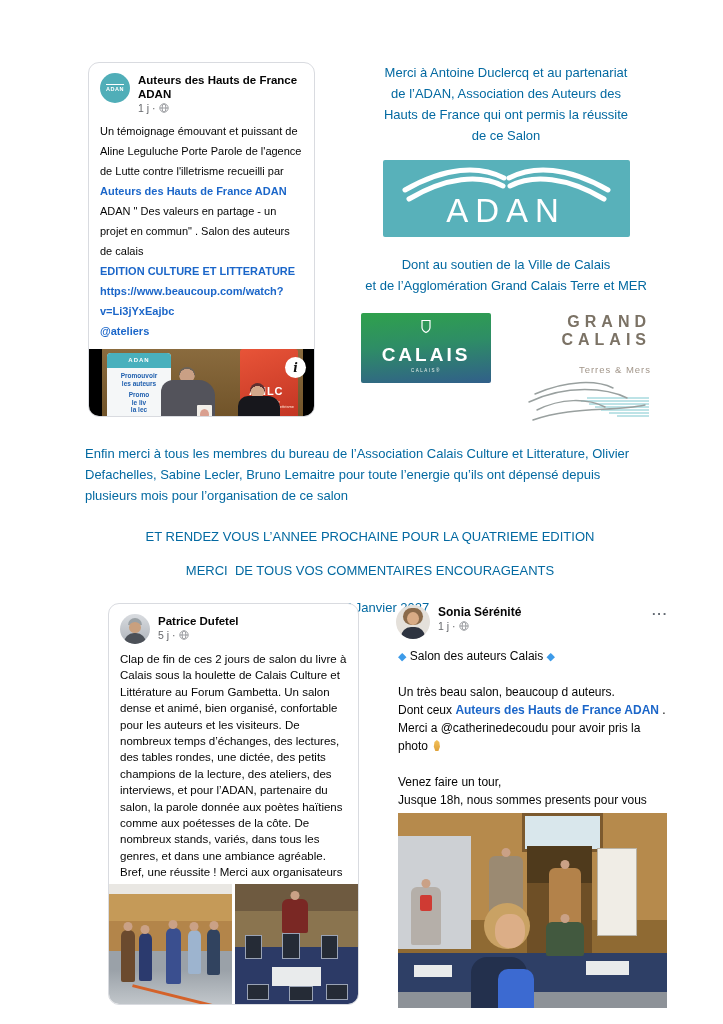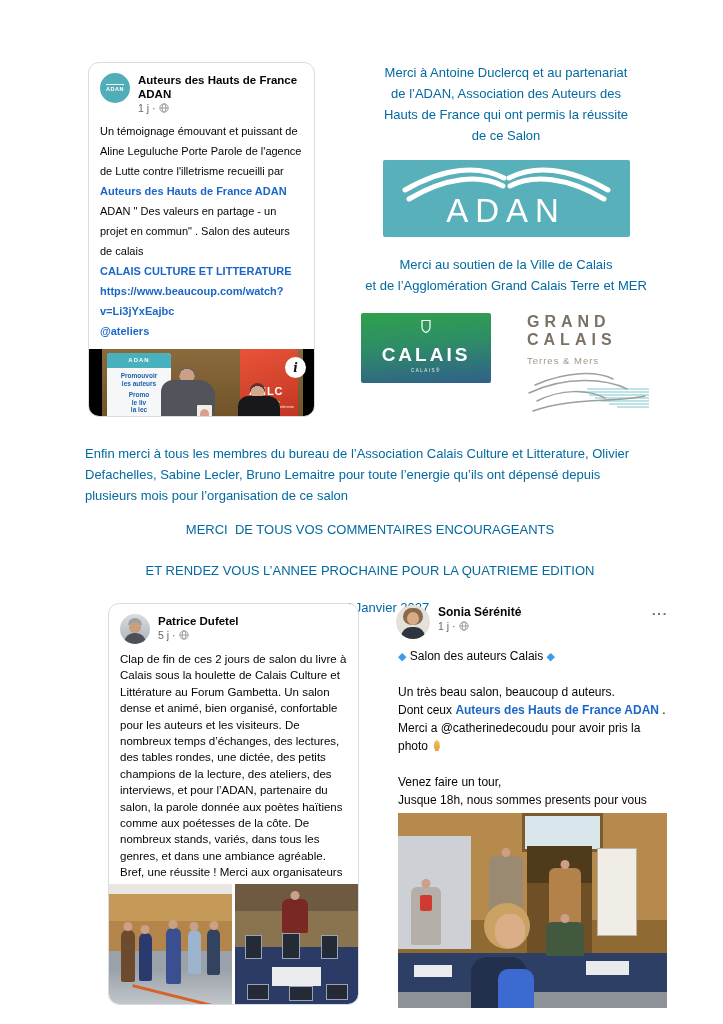--- a/index.html
+++ b/index.html
@@ -69,23 +69,23 @@
   .doc{color:#0369a1;font-size:13px;line-height:21px;white-space:pre-wrap;}
   .center{text-align:center;}
 
   
   .adan-rect{width:247px;height:77px;background:#58b1ba;margin:0 auto;border-radius:2px;position:relative;}
   .adan-caption{font-size:11.5px;color:#5b5e63;margin-top:7px;}
   .calais{width:130px;height:70px;border-radius:2px;position:relative;
           background:linear-gradient(175deg,#2fa14c 0%,#2e8d66 45%,#315f8a 100%);text-align:center;}
   .calais-word{color:#fff;font-weight:bold;font-size:19px;letter-spacing:3px;margin-top:27px;}
   .calais-sub{color:#eaf2ec;font-size:4.5px;letter-spacing:1.5px;margin-top:2px;}
-  .gc{width:124px;text-align:left;}
+  .gc{width:124px;text-align:right;}
   .gc-word{color:#7b7265;font-weight:bold;font-size:16px;line-height:18px;letter-spacing:5px;}
-  .gc-sub{color:#a2968a;font-size:9.5px;letter-spacing:1px;margin-top:6px;}
+  .gc-sub{color:#a2968a;font-size:9.5px;letter-spacing:1px;margin-top:15px;}
 
   
   .photo-row{position:absolute;left:0;right:0;top:280px;height:122px;display:flex;gap:3px;background:#fff;}
   .ph{position:relative;overflow:hidden;flex:1;}
   .ph-hall{background:linear-gradient(180deg,#e9e7e3 0 8%,#c59a58 8% 30%,#b3854a 30% 55%,#9aa1a8 55% 70%,#c3c8cc 100%);}
   .tape{position:absolute;left:18%;bottom:6%;width:80%;height:3px;background:#d4622a;transform:rotate(14deg);}
   .pp{position:absolute;border-radius:6px 6px 2px 2px;}
   .pp::before{content:"";position:absolute;top:-8px;left:50%;transform:translateX(-50%);
               width:9px;height:9px;border-radius:50%;background:#caa186;}
   .ph-stand{background:linear-gradient(180deg,#6e5a40 0 22%,#8a744f 22% 52%,#2c3a66 52% 100%);}
@@ -117,21 +117,21 @@
               <circle cx="6" cy="6" r="5"></circle>
                 <ellipse cx="6" cy="6" rx="2.3" ry="5"></ellipse>
                 <path d="M1 6 h10"></path>
             </g>
           </svg>
         </div>
       </div>
     </div>
     <div class="fb-body body-sm"><span>Un témoignage émouvant et puissant de Aline Leguluche Porte Parole de l'agence de Lutte contre l'illetrisme recueilli par </span><span class="lnk">Auteurs des Hauts de France ADAN</span><span>
 ADAN " Des valeurs en partage - un projet en commun" . Salon des auteurs de calais
-</span><span class="lnk">CALAIS CULTURE ET LITTERATURE</span><span>
+</span><span class="lnk">EDITION CULTURE ET LITTERATURE</span><span>
 </span><span class="lnk brk">https://www.beaucoup.com/watch?v=Li3jYxEajbc</span><span>
 </span><span class="lnk">@ateliers</span></div>
     <div class="vid">
       <div class="vid-scene"></div>
       <div class="banner-l">
         <div class="bl-strip">ADAN</div>
         <div class="bl-txt">Promouvoir
 les auteurs</div>
         <div class="bl-txt">Promo
 le liv
@@ -175,21 +175,21 @@
             <path d="M22 30 C 62 7, 96 5, 121 18"></path>
             <path d="M26 39 C 63 17, 97 14, 120 26"></path>
             <path d="M126 18 C 151 5, 185 7, 225 30"></path>
             <path d="M127 26 C 150 14, 184 17, 221 39"></path>
           </g>
           <text x="123" y="62" text-anchor="middle" fill="#ffffff" font-family="Liberation Sans, sans-serif" font-size="33" letter-spacing="7">ADAN</text>
         </svg>
       </div>
     </div>
 
-    <div class="doc center" style="margin-top:17px;">Merci au soutien de la Ville de Calais
+    <div class="doc center" style="margin-top:17px;">Dont au soutien de la Ville de Calais
 et de l’Agglomération Grand Calais Terre et MER</div>
 
     <div style="margin-top:17px;display:flex;justify-content:center;gap:36px;align-items:flex-start;">
       <div class="calais">
         <svg width="12" height="15" viewBox="0 0 12 15" style="margin-top:6px;">
           <path d="M2 1.5 h8 v7 c0 3 -4 5 -4 5 c0 0 -4 -2 -4 -5 z" fill="none" stroke="#fff" stroke-width="1.2"></path>
         </svg>
         <div class="calais-word" style="margin-top:6px;">CALAIS</div>
         <div class="calais-sub">CALAIS®</div>
       </div>
@@ -213,22 +213,22 @@
             <path d="M10 32 C 34 20, 60 20, 78 29"></path>
             <path d="M6 42 C 44 28, 86 34, 118 27"></path>
           </g>
         </svg>
       </div>
     </div>
   </div>
 
   <div class="abs" style="left:85px;top:443px;width:570px;">
     <div class="doc">Enfin merci à tous les membres du bureau de l’Association Calais Culture et Litterature, Olivier Defachelles, Sabine Lecler, Bruno Lemaitre pour toute l’energie qu’ils ont dépensé depuis plusieurs mois pour l’organisation de ce salon</div>
+    <div class="doc center" style="margin-top:20px;">ET RENDEZ VOUS L’ANNEE PROCHAINE POUR LA QUATRIEME EDITION</div>
     <div class="doc center" style="margin-top:13px;">MERCI  DE TOUS VOS COMMENTAIRES ENCOURAGEANTS</div>
-    <div class="doc center" style="margin-top:20px;">ET RENDEZ VOUS L’ANNEE PROCHAINE POUR LA QUATRIEME EDITION</div>
     <div class="doc center" style="margin-top:16px;">16 - 17 Janvier 2027</div>
   </div>
 
   <div class="fb-card" style="left:108px;top:603px;width:251px;height:402px;">
     <div class="fb-head">
       <div class="avatar av-photo" style="background:linear-gradient(#d9dce0,#aeb3ba);">
         <i class="av-part" style="left:8px;top:4px;width:14px;height:7px;background:#9aa0a4;border-radius:7px 7px 0 0;"></i>
         <i class="av-part" style="left:9px;top:8px;width:12px;height:11px;background:#c9a07e;border-radius:50%;"></i>
         <i class="av-part" style="left:4px;top:19px;width:22px;height:12px;background:#4c5158;border-radius:10px 10px 0 0;"></i>
       </div>

